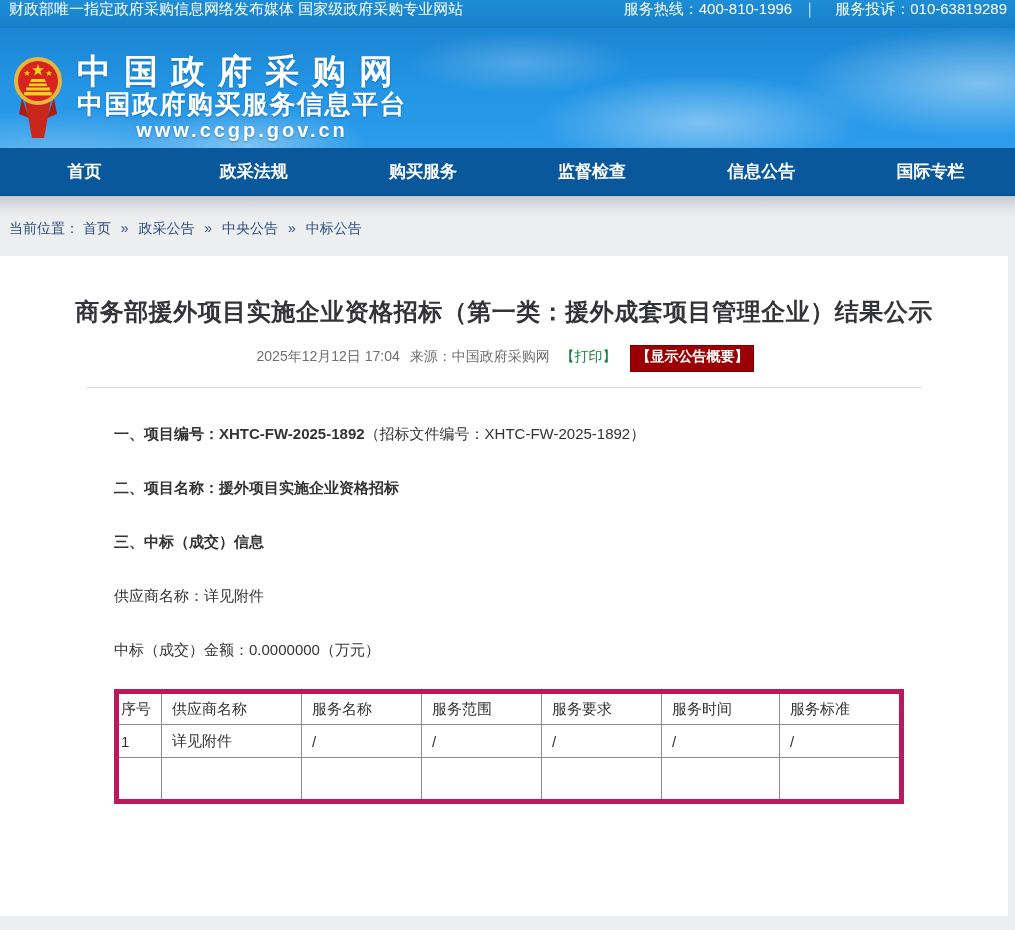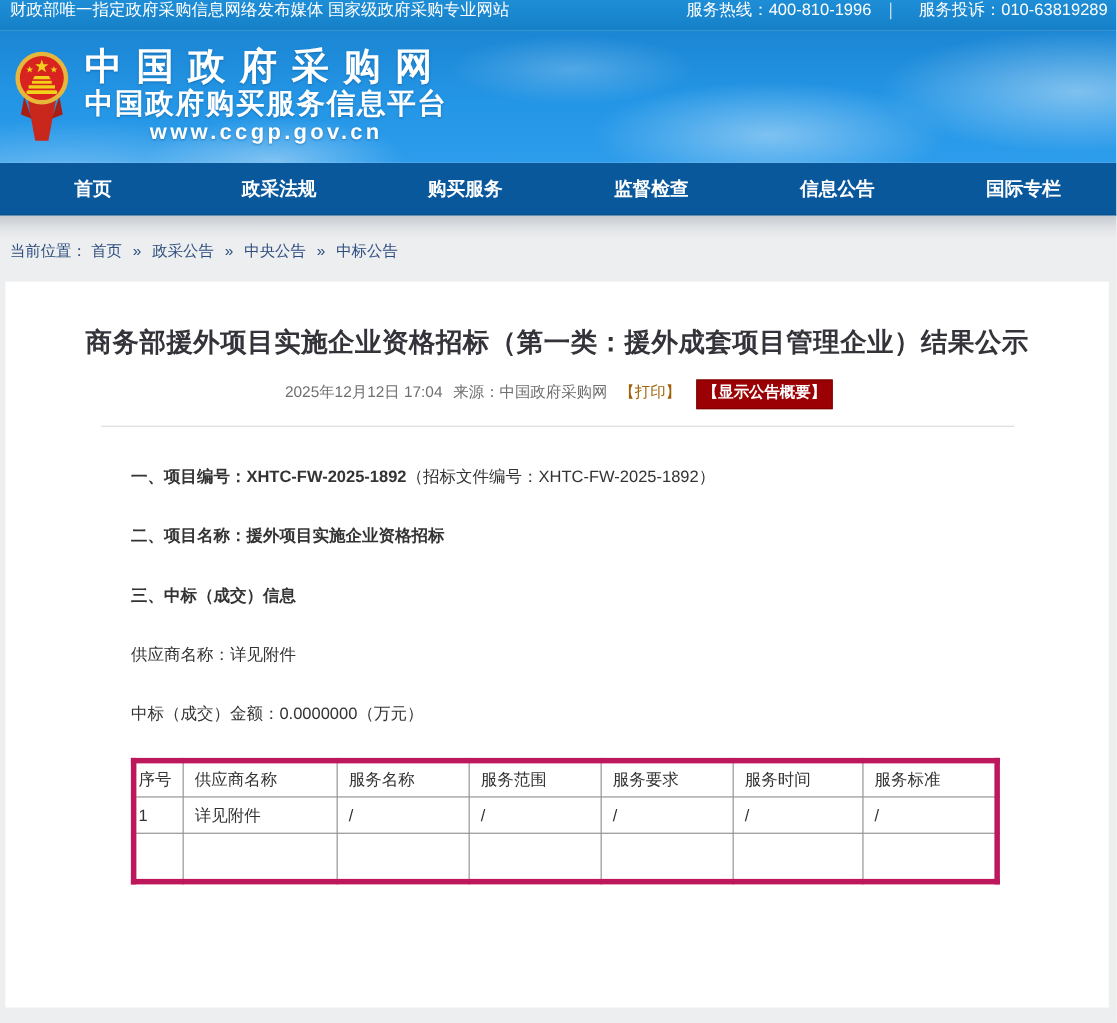--- a/index.html
+++ b/index.html
@@ -24,21 +24,21 @@
   .header {
     height: 120px; position: relative; overflow: hidden;
     background:
       radial-gradient(ellipse 170px 55px at 250px 118px, rgba(255,255,255,.38), rgba(255,255,255,0) 70%),
       radial-gradient(ellipse 230px 70px at 700px 95px, rgba(255,255,255,.40), rgba(255,255,255,0) 70%),
       radial-gradient(ellipse 260px 80px at 980px 55px, rgba(255,255,255,.42), rgba(255,255,255,0) 70%),
       radial-gradient(ellipse 160px 45px at 520px 35px, rgba(255,255,255,.22), rgba(255,255,255,0) 70%),
       radial-gradient(ellipse 300px 70px at 60px 130px, rgba(255,255,255,.30), rgba(255,255,255,0) 70%),
       linear-gradient(180deg, #1b86d4 0%, #2496e6 55%, #2c9ceb 100%);
   }
-  .logo { position: absolute; left: 13px; top: 14px; display: flex; text-decoration: none; cursor: pointer; }
+  .logo { position: absolute; left: 13px; top: 24px; display: flex; text-decoration: none; cursor: pointer; }
   .emblem { width: 50px; height: 86px; display: block; margin-top: 4px; }
   .titles { margin-left: 14px; color: #fff; text-shadow: 0 1px 2px rgba(6,70,130,.45); width: 330px; }
   .t1 { display: block; font-size: 34px; font-weight: bold; letter-spacing: 13px; line-height: 38px; white-space: nowrap; }
   .t2 { display: block; font-size: 26px; font-weight: bold; letter-spacing: 1.5px; line-height: 28px; white-space: nowrap; }
   .t3 { display: block; font-size: 20px; font-weight: bold; letter-spacing: 3px; line-height: 24px; text-align: center; }
 
   
   .nav {
     height: 48px; background: #0a589c; display: flex;
     border-bottom: 1px solid #064a85;
@@ -55,31 +55,31 @@
   }
   .breadcrumb {
     height: 60px; padding: 24px 0 9px 9px;
     font-size: 14px; color: #2d4d7d;
   }
   .breadcrumb a { color: #2d4d7d; text-decoration: none; cursor: pointer; }
   .breadcrumb .sep { margin: 0 6px; color: #2d4d7d; }
 
   
   .panel {
-    margin: 0 7px 0 5px; background: #fff; height: 660px; overflow: hidden;
+    margin: 0 7px 0 0; background: #fff; height: 660px; overflow: hidden;
   }
   h1.article-title {
     margin: 40px 38px 0; text-align: center;
     font-size: 24px; line-height: 32px; color: #33333a; letter-spacing: .5px;
   }
   .meta {
     margin-top: 17px; text-align: center; font-size: 14px; color: #6e6e6e;
   }
   .meta span { margin: 0 3px; }
-  .meta a.print { color: #a16207; text-decoration: none; margin: 0 4px; cursor: pointer; }
+  .meta a.print { color: #15803d; text-decoration: none; margin: 0 4px; cursor: pointer; }
   .summary-btn {
     display: inline-block; margin-left: 6px; padding: 2px 5px 5px;
     background: #9a0004; border: 1px solid #7c0003;
     color: #fff; font-size: 14px; font-weight: bold; text-decoration: none; cursor: pointer;
   }
   hr.divider { border: none; border-top: 1px solid #d9d9d9; margin: 15px 86px 0 87px; }
 
   .body { margin-left: 114px; margin-right: 60px; }
   .body p { margin-top: 37px; font-size: 15px; line-height: 17px; color: #333; }
   .body p .b { font-weight: bold; }

